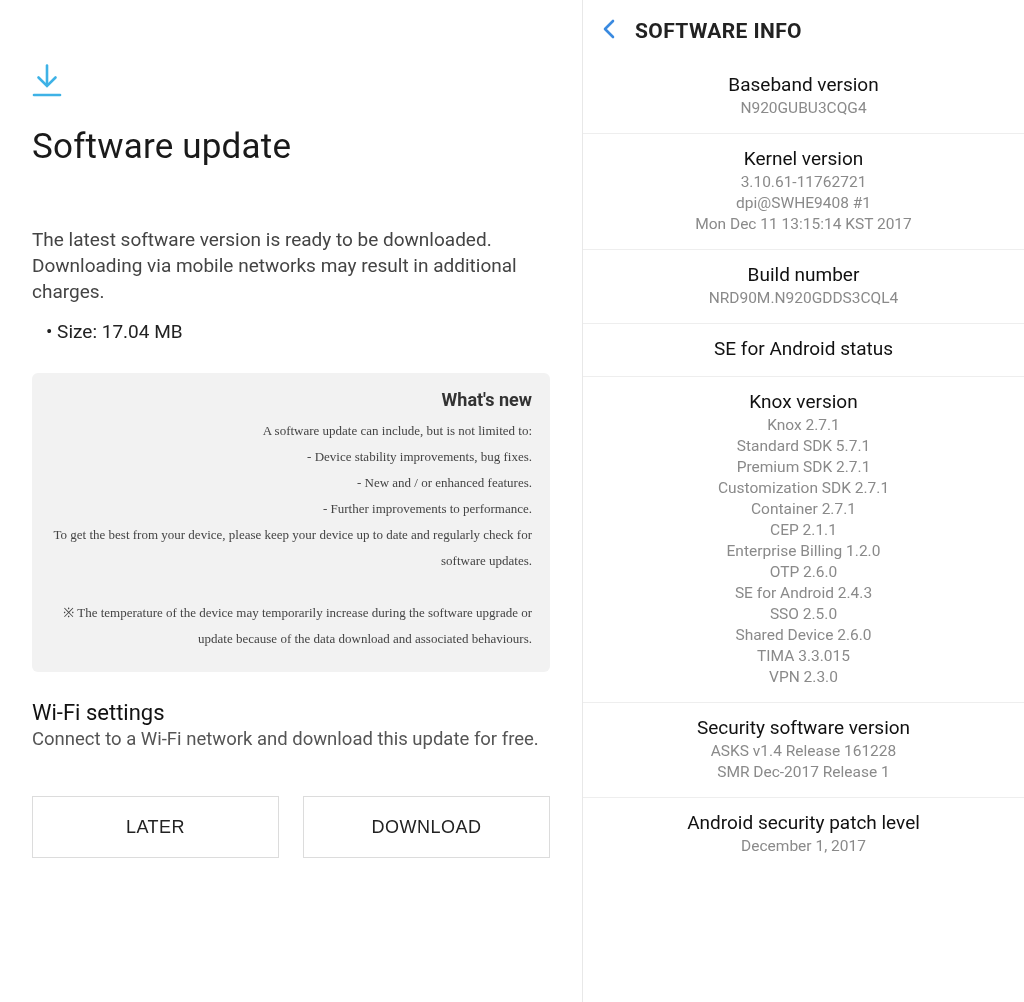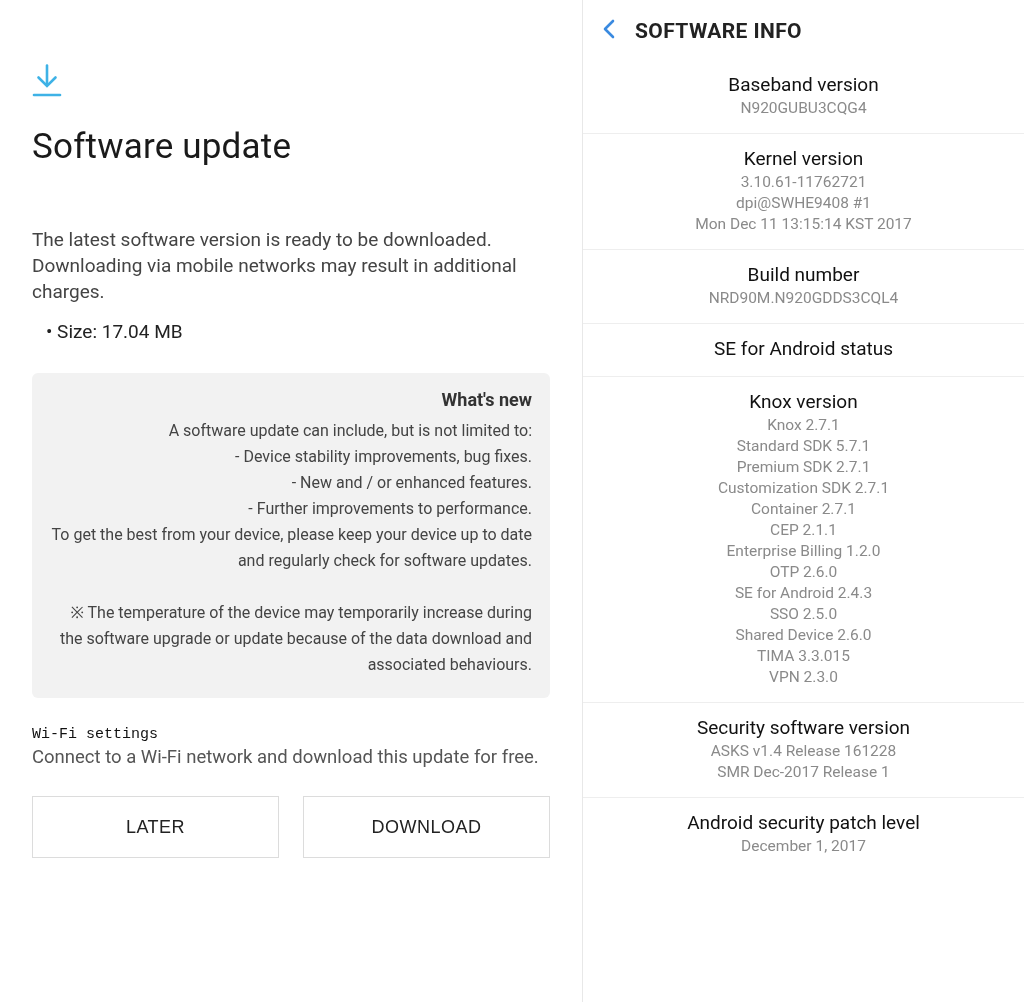--- a/index.html
+++ b/index.html
@@ -61,30 +61,30 @@
       margin-bottom: 28px;
       text-align: right;
     }
     .whats-new-title {
       font-size: 18px;
       font-weight: 700;
       color: #333;
       margin-bottom: 8px;
     }
     .whats-new-body {
-      font-size: 16px;
+      font-size: 13px;
       line-height: 26px;
       color: #444;
       white-space: pre-line;
+      font-family: Liberation Serif, serif;
     }
     .wifi-title {
-      font-size: 15px;
+      font-size: 22px;
       color: #111;
       margin-bottom: 2px;
-      font-family: Liberation Mono, monospace;
     }
     .wifi-sub {
       font-size: 18.5px;
       line-height: 25px;
       color: #555;
     }
     .spacer { flex: 1; }
     .button-row {
       display: flex;
       gap: 24px;

